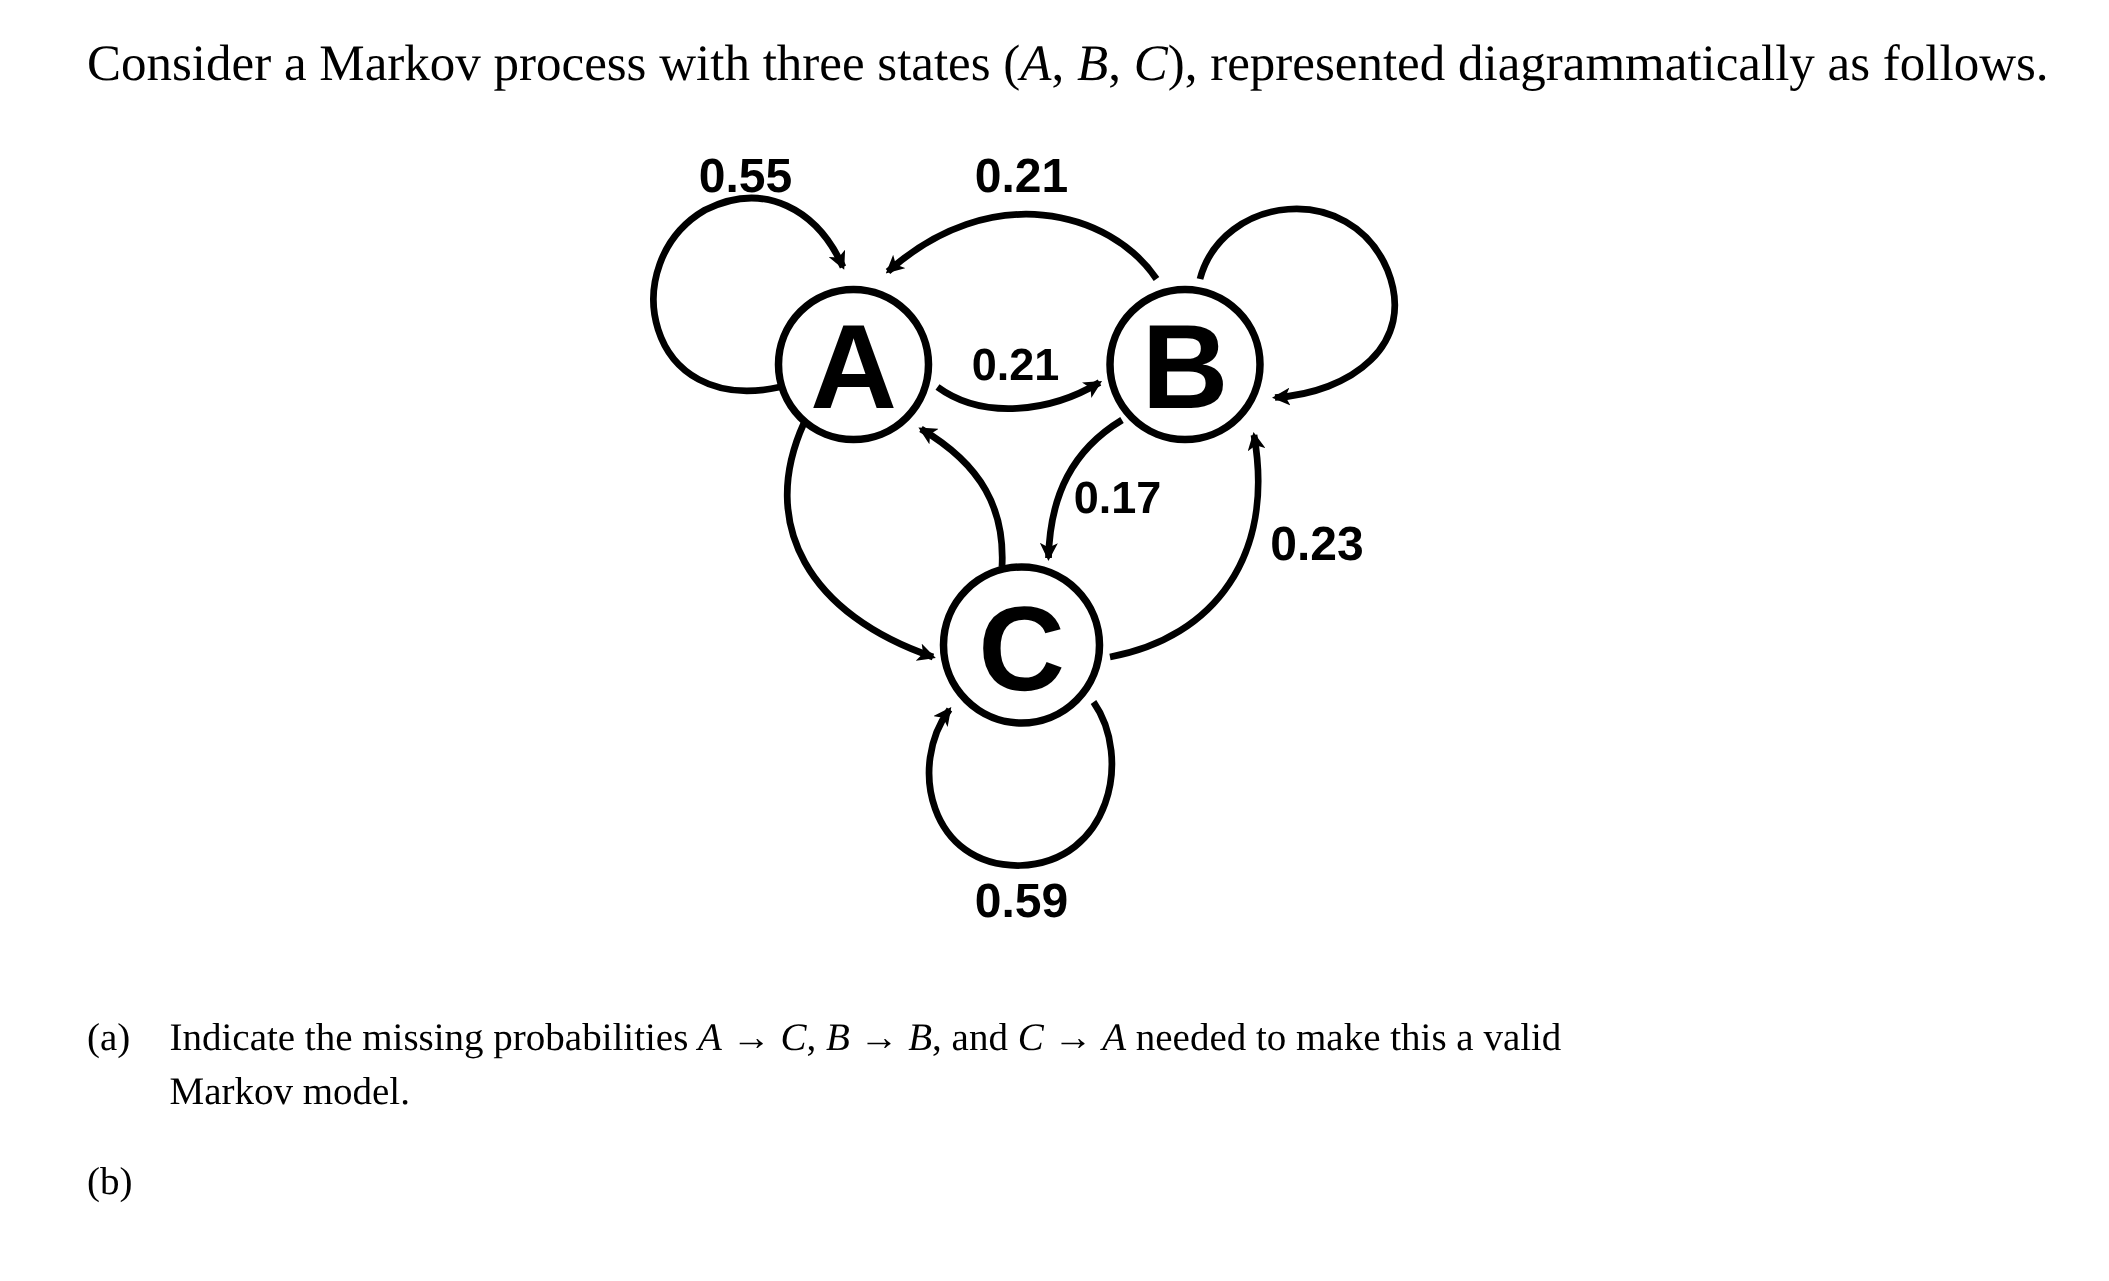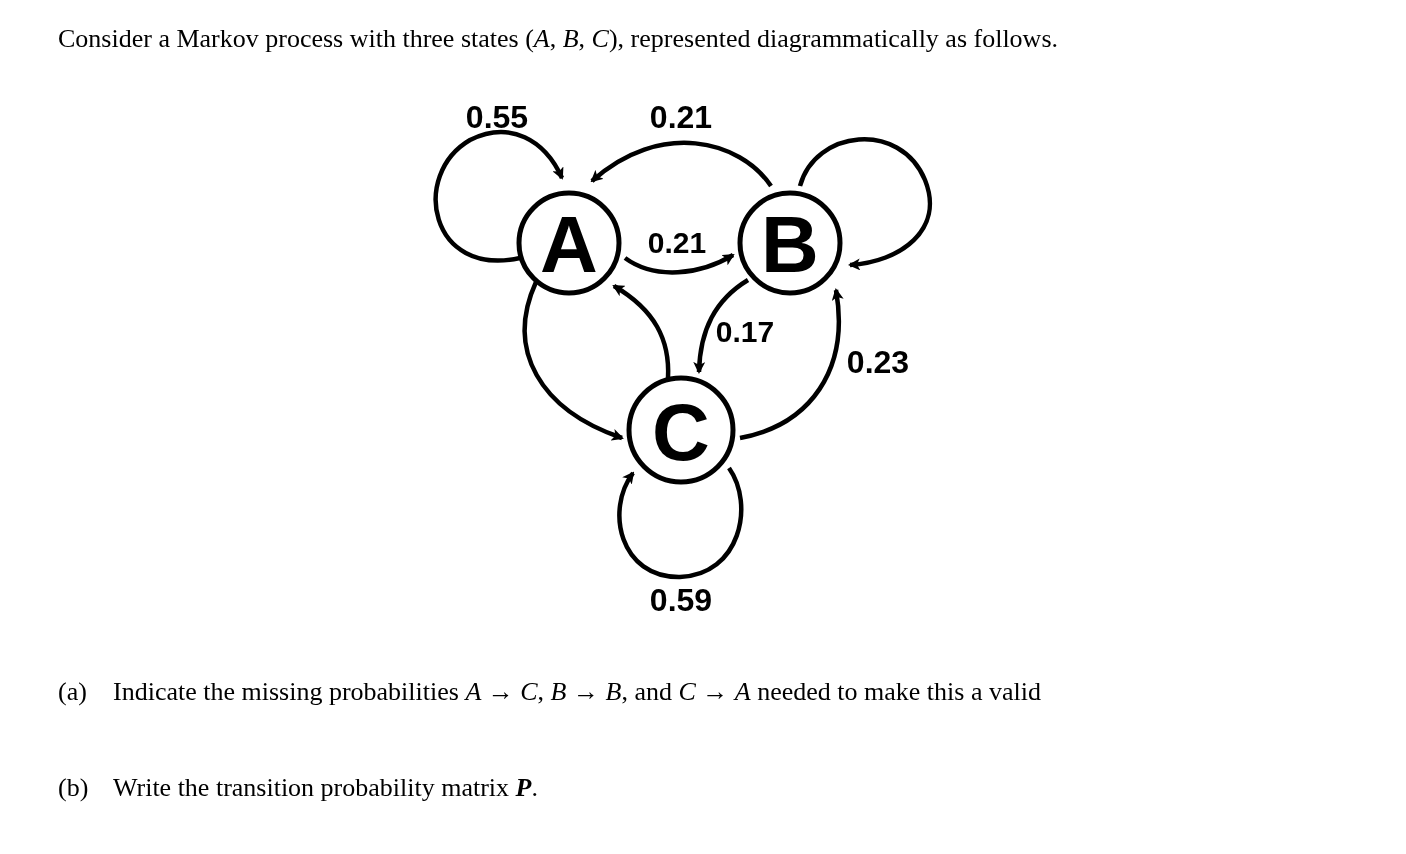--- a/index.html
+++ b/index.html
@@ -1,17 +1,17 @@
 <!DOCTYPE html>
 <html><head>
 <meta charset="utf-8">
 <style>
   html, body { margin:0; padding:0; background:#ffffff; }
   body { width:1406px; height:854px; position:relative; overflow:hidden; font-family:"DejaVu Serif", "Liberation Serif", serif; color:#000; }
-  .intro { position:absolute; left:58px; top:24px; font-size:26px; font-family:"Liberation Serif", serif; white-space:nowrap;text-align:right; }
+  .intro { position:absolute; left:58px; top:24px; font-size:34px; font-family:"Liberation Serif", serif; white-space:nowrap;text-align:right; }
   .math { font-style:italic; }
   .diagram { position:absolute; left:0; top:0; }
   .q { position:absolute; font-family:"Liberation Serif", serif; font-size:26px; line-height:36px; }
   .q .lbl { position:absolute; left:0; top:0; }
   .q .body { position:absolute; left:55px; top:0; white-space:nowrap; }
   .qa { left:58px; top:674px; width:1300px; height:80px; }
   .qb { left:58px; top:770px; width:1300px; height:40px; }
   .bold-italic { font-weight:bold; font-style:italic; }
   svg text.node { font-family:"Liberation Sans", sans-serif; font-weight:bold; }
   svg text.prob { font-family:"Liberation Sans", sans-serif; font-weight:bold; }
@@ -66,19 +66,19 @@
   <text class="prob" x="677" y="253" text-anchor="middle" font-size="30">0.21</text>
   <text class="prob" x="745" y="342" text-anchor="middle" font-size="30">0.17</text>
   <text class="prob" x="878" y="373" text-anchor="middle" font-size="32">0.23</text>
   <text class="prob" x="681" y="611" text-anchor="middle" font-size="32">0.59</text>
 </svg>
 
 <div class="q qa">
   <span class="lbl">(a)</span>
   <div class="body">
     <div><span>Indicate the missing probabilities </span><span class="math">A</span> <span>→</span> <span class="math">C</span><span>, </span><span class="math">B</span> <span>→</span> <span class="math">B</span><span>, and </span><span class="math">C</span> <span>→</span> <span class="math">A</span><span> needed to make this a valid</span></div>
+    <div>Markov model.</div>
   </div>
 </div>
 
 <div class="q qb">
   <span class="lbl">(b)</span>
-  <div class="body"><span>Write the transition probability matrix </span><span class="bold-italic">P</span><span>.</span></div>
 </div>
 
 </body></html>

